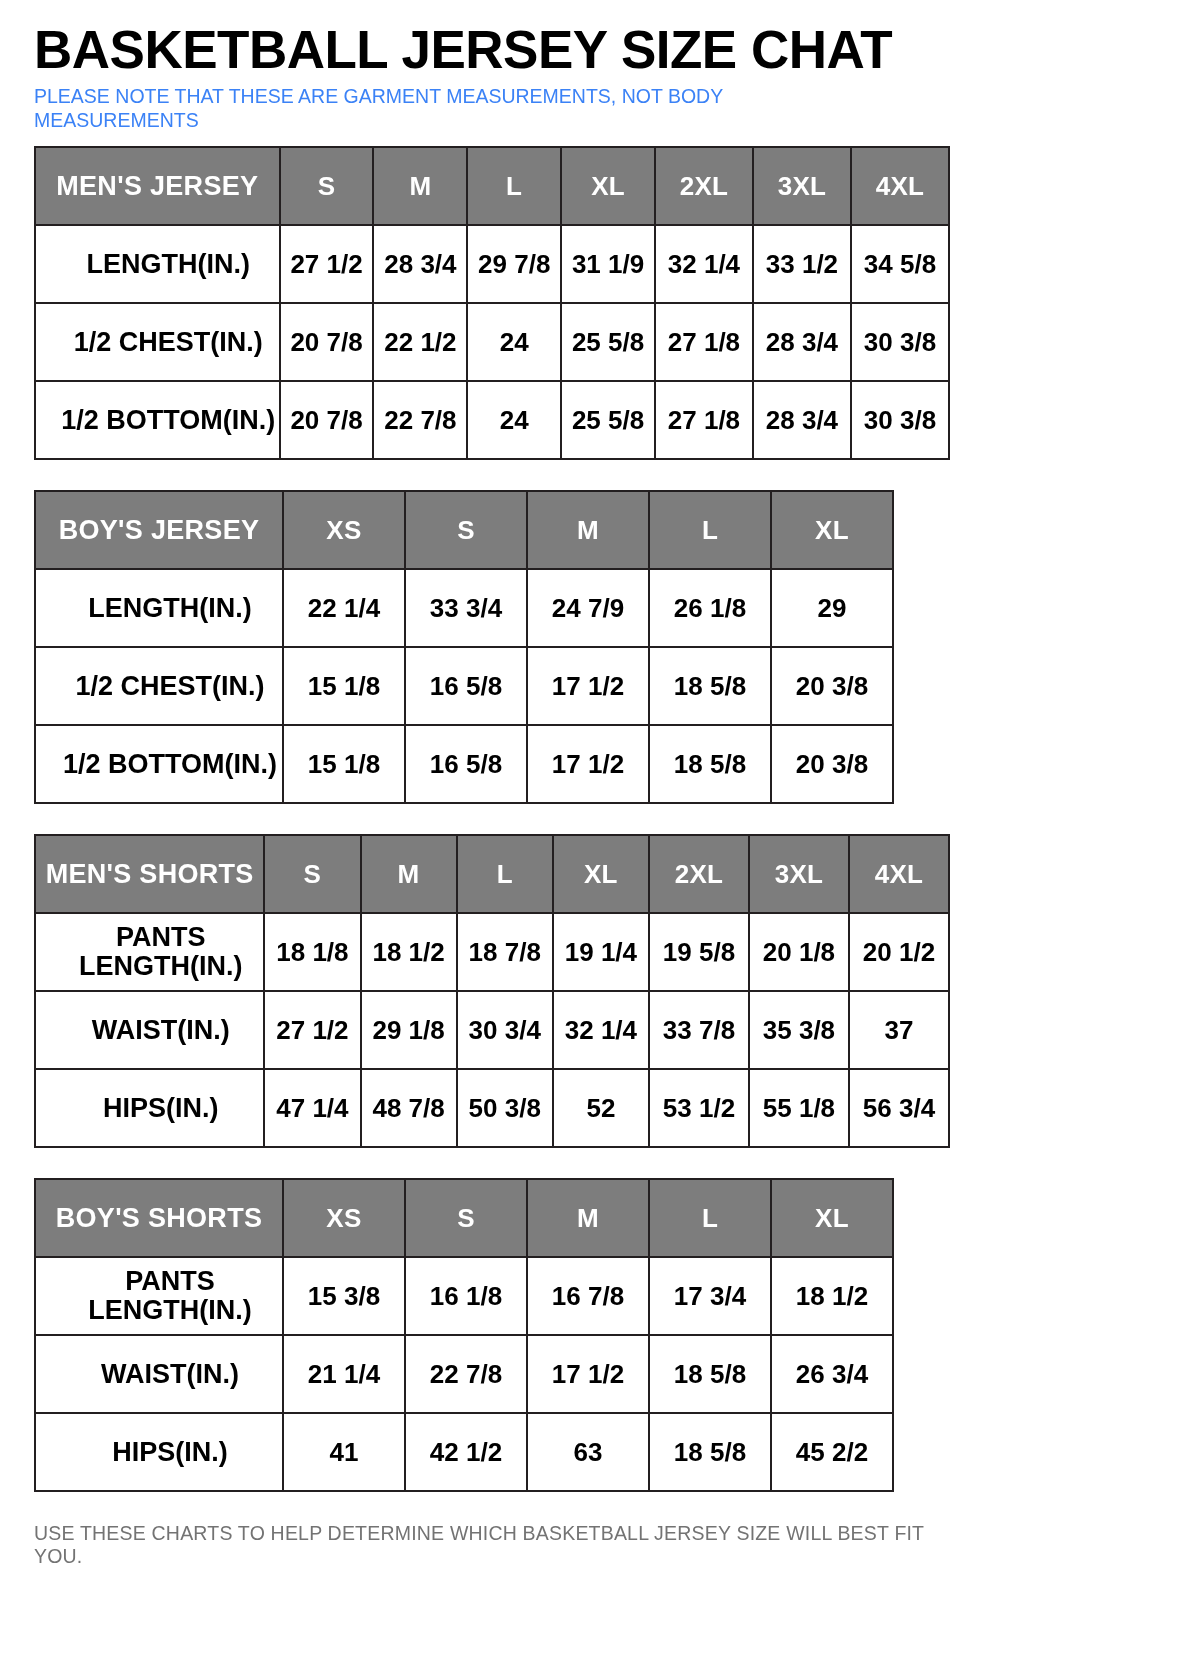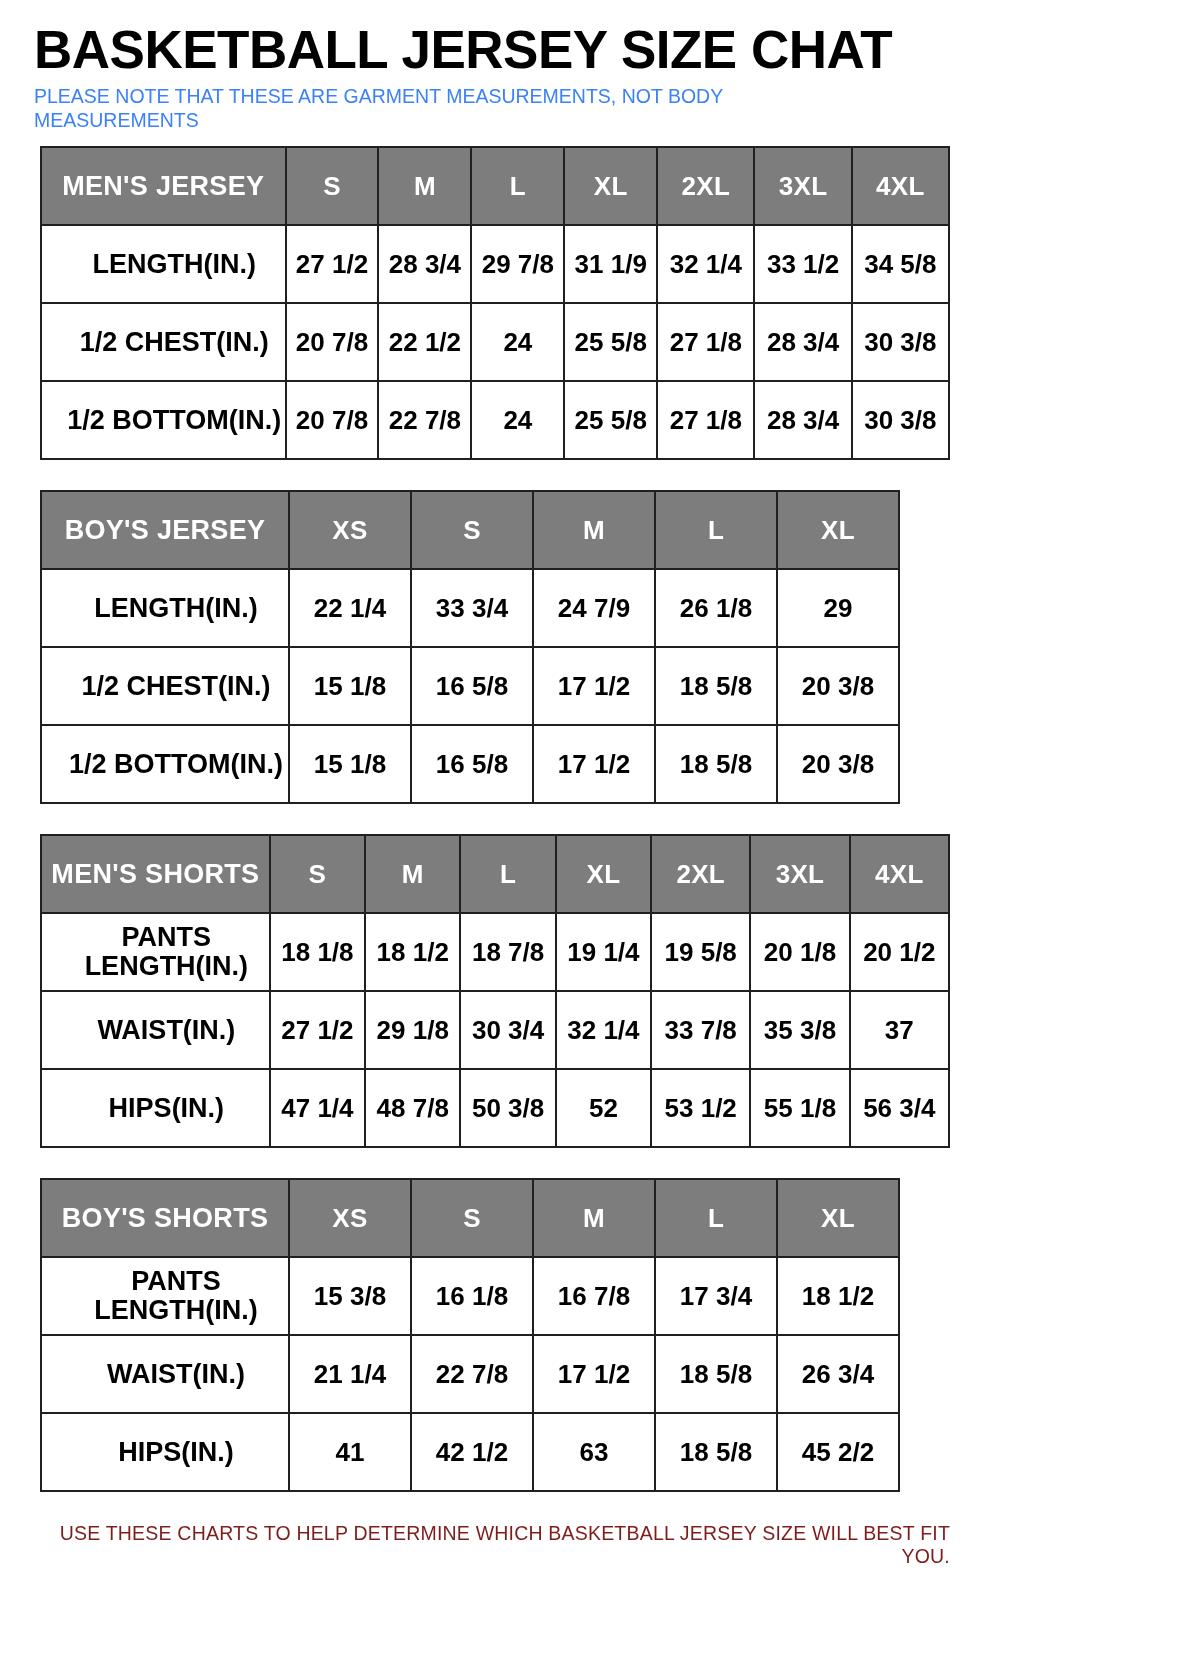--- a/index.html
+++ b/index.html
@@ -32,21 +32,20 @@
     color: #3b82f6;
     font-size: 19.5px;
     line-height: 1.25;
     margin: 0 0 14px 0;
     max-width: 800px;
   }
   table.size-table {
     border-collapse: collapse;
     table-layout: fixed;
     margin-bottom: 30px;
-    margin-left: 6px;
   }
   table.size-table td,
   table.size-table th {
     border: 2px solid #231f20;
     text-align: center;
     vertical-align: middle;
     font-size: 26px;
     font-weight: bold;
     padding: 0;
     height: 78px;
@@ -65,23 +64,23 @@
     font-weight: bold;
     font-size: 27px;
     white-space: nowrap;
     padding-left: 22px;
   }
   td.two-line {
     line-height: 1.1;
     font-size: 26px;
   }
   .footer {
-    color: #7f1d1d;
+    color: #737373;
     font-size: 19.5px;
-    text-align: right;
+    text-align: left;
     letter-spacing: 0.2px;
     margin-top: 2px;
   }
   
   .t-men-jersey col.c0 { width: 248px; }
   .t-men-jersey col.cx { width: 122px; }
   .t-boy-jersey col.c0 { width: 248px; }
   .t-boy-jersey col.cx { width: 122px; }
   .t-men-shorts col.c0 { width: 248px; }
   .t-men-shorts col.cx { width: 122px; }

